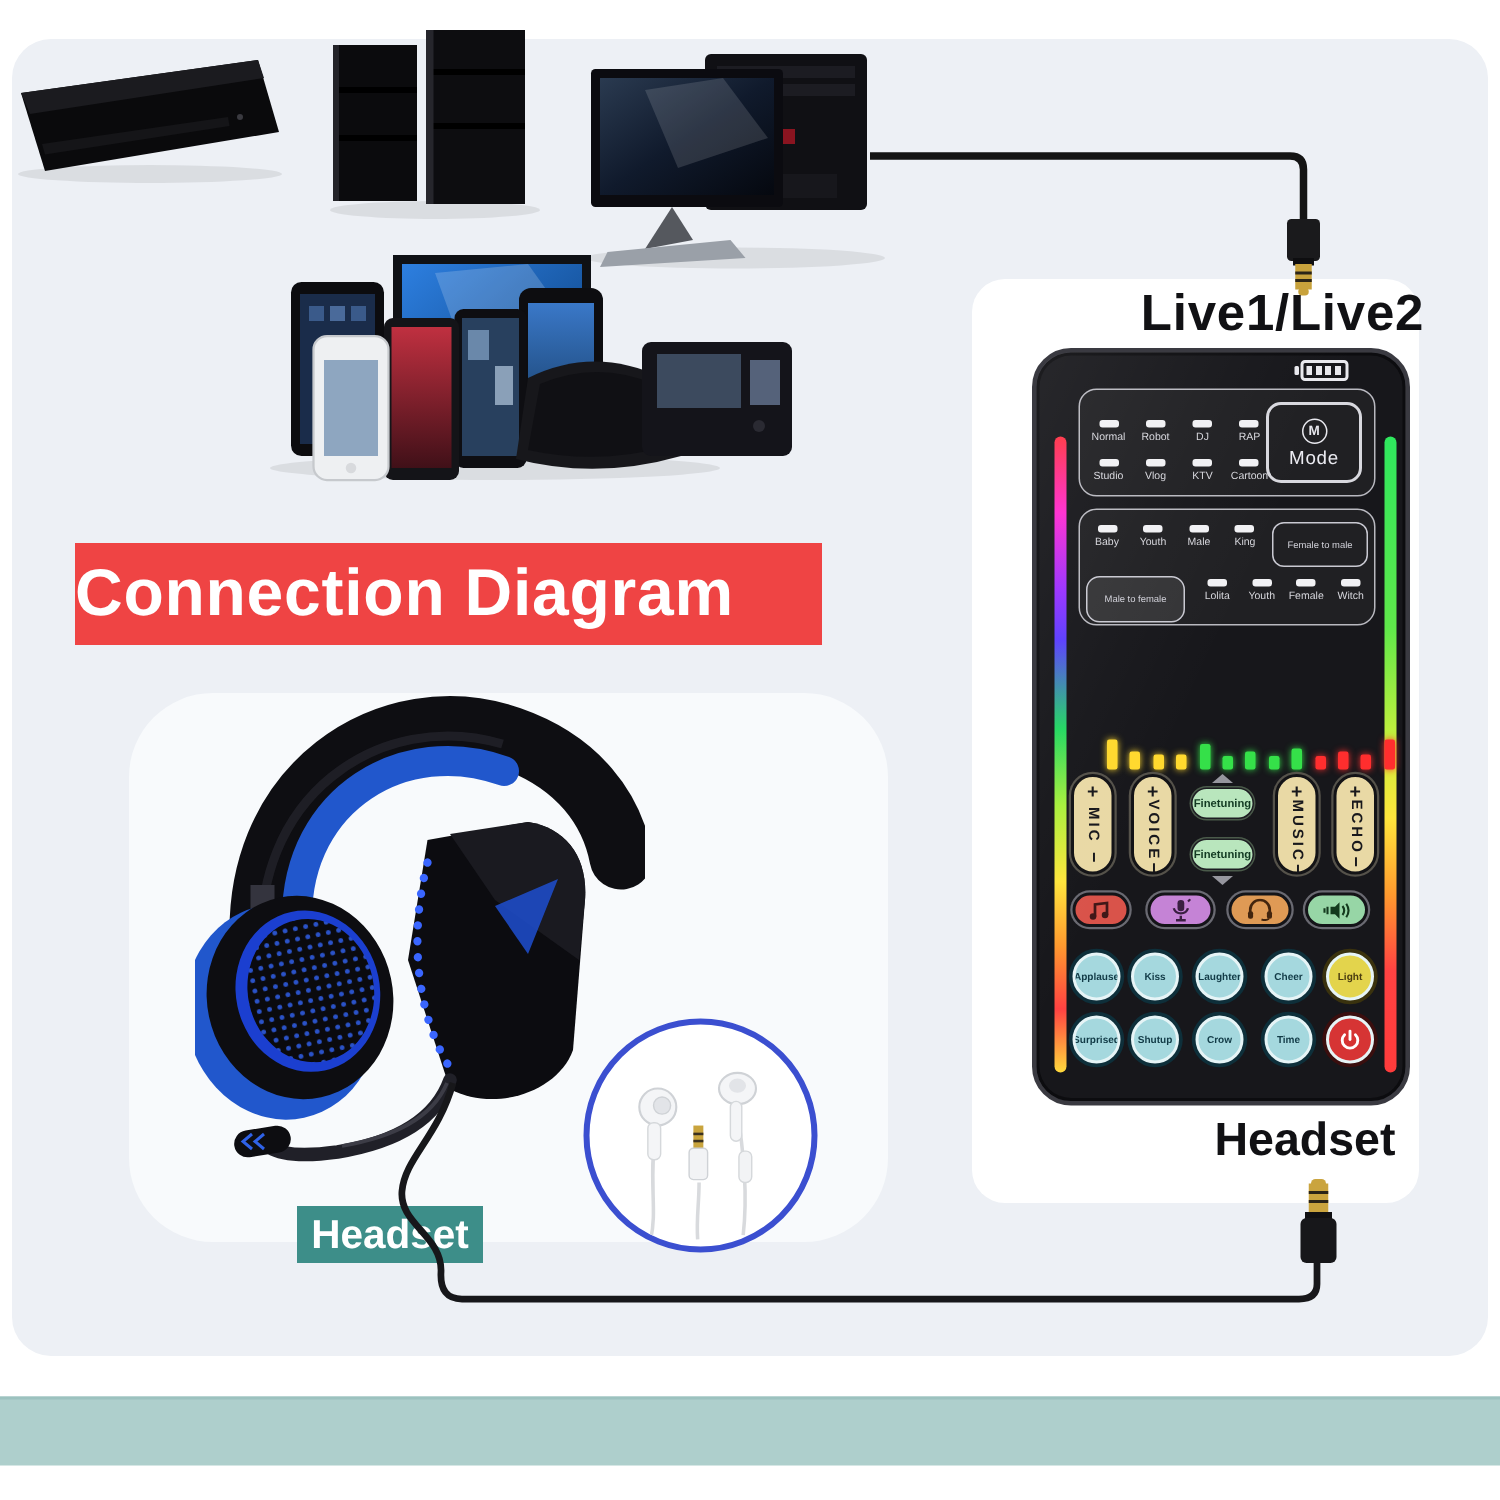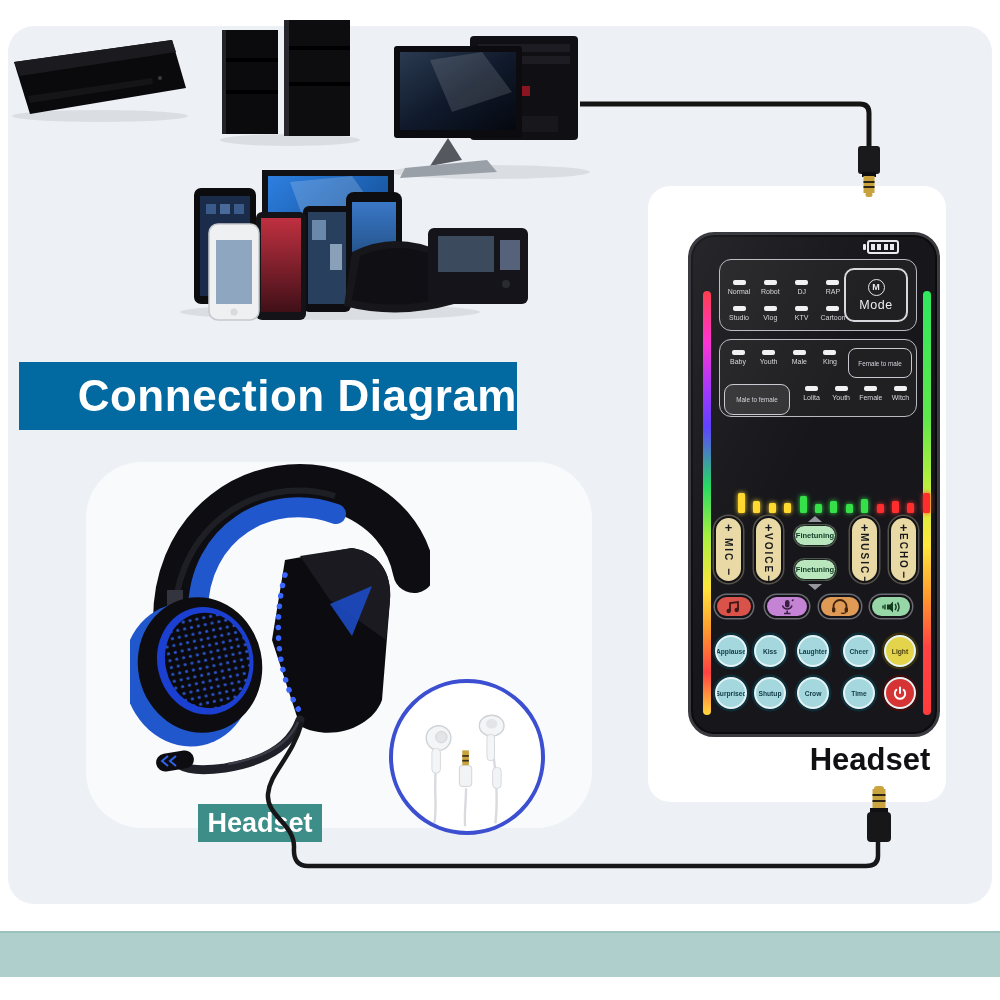--- a/index.html
+++ b/index.html
@@ -8,21 +8,21 @@
 
   .bg-panel { position:absolute; left:8px; top:26px; width:984px; height:878px; background:#edf0f5; border-radius:26px; }
   .headset-card { position:absolute; left:86px; top:462px; width:506px; height:366px; background:#f8fafc; border-radius:56px; }
   .right-card { position:absolute; left:648px; top:186px; width:298px; height:616px; background:#ffffff; border-radius:22px; }
 
   svg.layer { position:absolute; }
 
   
   .live-label { position:absolute; left:740px; top:190px; width:230px; text-align:center; font-size:34px; font-weight:700; color:#111114; letter-spacing:0.5px; }
   .headset-right-label { position:absolute; left:758px; top:742px; width:224px; text-align:center; font-size:31px; font-weight:700; color:#111114; }
-  .banner { position:absolute; left:19px; top:362px; width:498px; height:68px; background:#0369a1; display:flex; align-items:center; justify-content:flex-end; }
+  .banner { position:absolute; left:50px; top:362px; width:498px; height:68px; background:#ef4444; display:flex; align-items:center; justify-content:flex-start; }
   .banner span { color:#ffffff; font-size:44px; font-weight:700; letter-spacing:0.5px; white-space:nowrap; }
   .headset-left-label { position:absolute; left:198px; top:804px; width:124px; height:38px; background:#3d8e89; display:flex; align-items:center; justify-content:center; z-index:5; }
   .headset-left-label span { color:#ffffff; font-size:27px; font-weight:700; }
 
   .teal-band { position:absolute; left:0; top:931px; width:1000px; height:46px; background:#aecfcc; border-top:2px solid #9cc2bf; }
 
   
   .device { position:absolute; left:688px; top:232px; width:252px; height:505px; background:#17171b; border:3px solid #3a3a41; border-radius:26px; box-shadow:inset 0 0 0 2px #0c0c0f; }
   .device::after { content:""; position:absolute; inset:0; border-radius:22px; background:linear-gradient(115deg, rgba(255,255,255,0.07) 0%, rgba(255,255,255,0.02) 30%, transparent 45%); pointer-events:none; }
 
@@ -179,20 +179,21 @@
     <g>
       <rect x="858" y="146" width="22" height="28" rx="3" fill="#1a1a1c"></rect>
       <rect x="862" y="172" width="14" height="5" fill="#0e0e10"></rect>
       <rect x="863.5" y="176" width="11" height="17" fill="#c8a23c"></rect>
       <rect x="863.5" y="181" width="11" height="2" fill="#2a2418"></rect>
       <rect x="863.5" y="186" width="11" height="2" fill="#2a2418"></rect>
       <rect x="865.5" y="192" width="7" height="5" rx="2.5" fill="#c8a23c"></rect>
     </g>
   </svg>
 
+  <div class="live-label">Live1/Live2</div>
   <div class="banner">
     <span>Connection Diagram</span>
   </div>
 
   <svg class="layer" style="left:130px;top:462px" width="300" height="330" viewBox="130 462 300 330">
     <defs>
       <pattern id="mesh" width="7" height="7" patternUnits="userSpaceOnUse">
         <rect width="7" height="7" fill="#0a0a0e"></rect>
         <circle cx="3.5" cy="3.5" r="1.6" fill="#2a52c8"></circle>
       </pattern>

